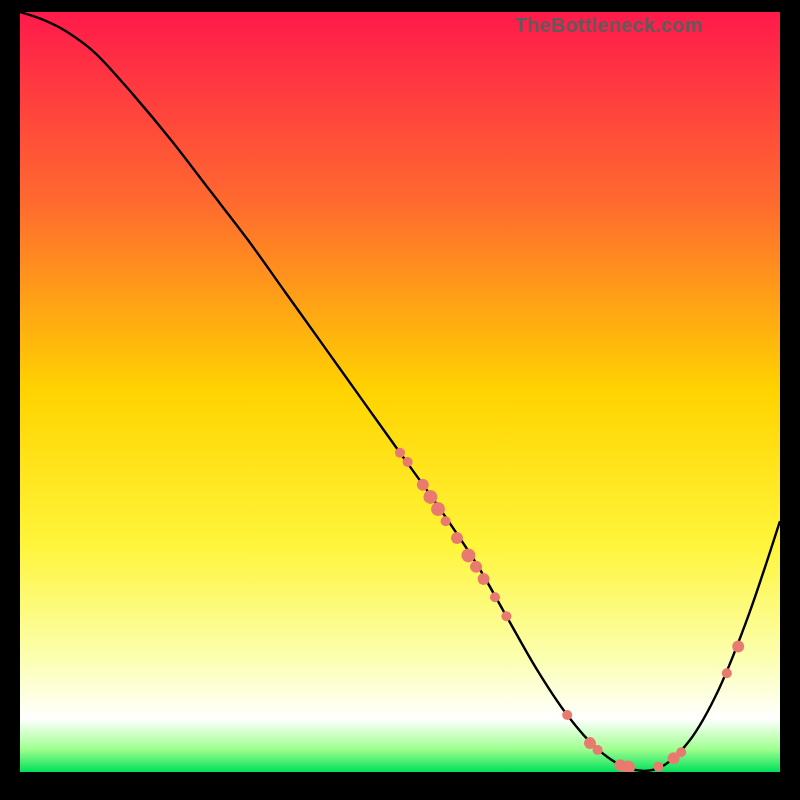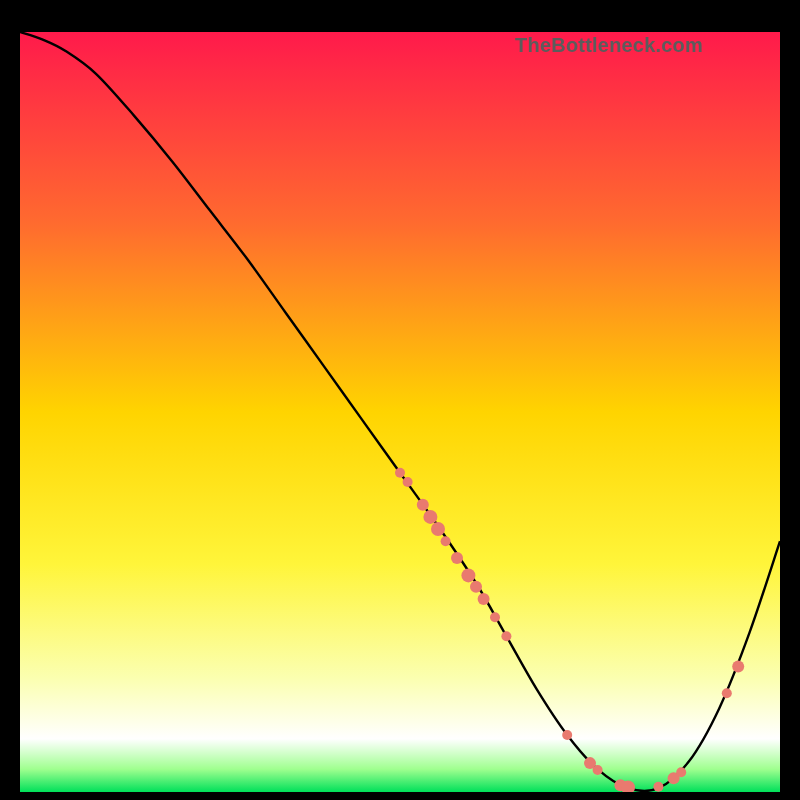--- a/index.html
+++ b/index.html
@@ -1,17 +1,17 @@
 <!DOCTYPE html>
 <html><head>
 <meta charset="utf-8">
 <style>
 *{margin:0;padding:0;box-sizing:border-box}
 html,body{width:800px;height:800px;background:#000;overflow:hidden;font-family:Arial,Helvetica,sans-serif}
-.frame{position:absolute;left:20px;top:32px;width:689px;height:760px;background:#000}
+.frame{position:absolute;left:20px;top:12px;width:689px;height:760px;background:#000}
 .plot{position:absolute;left:0;top:0;width:760px;height:760px}
 .watermark{position:absolute;top:2px;right:6px;color:#5c5c5c;font-size:20px;font-weight:700;letter-spacing:.2px}
 svg{display:block}
 </style>
 </head>
 <body>
 
 <div class="frame">
   <svg class="plot" viewBox="0 0 760 760" preserveAspectRatio="none">
     <defs>

